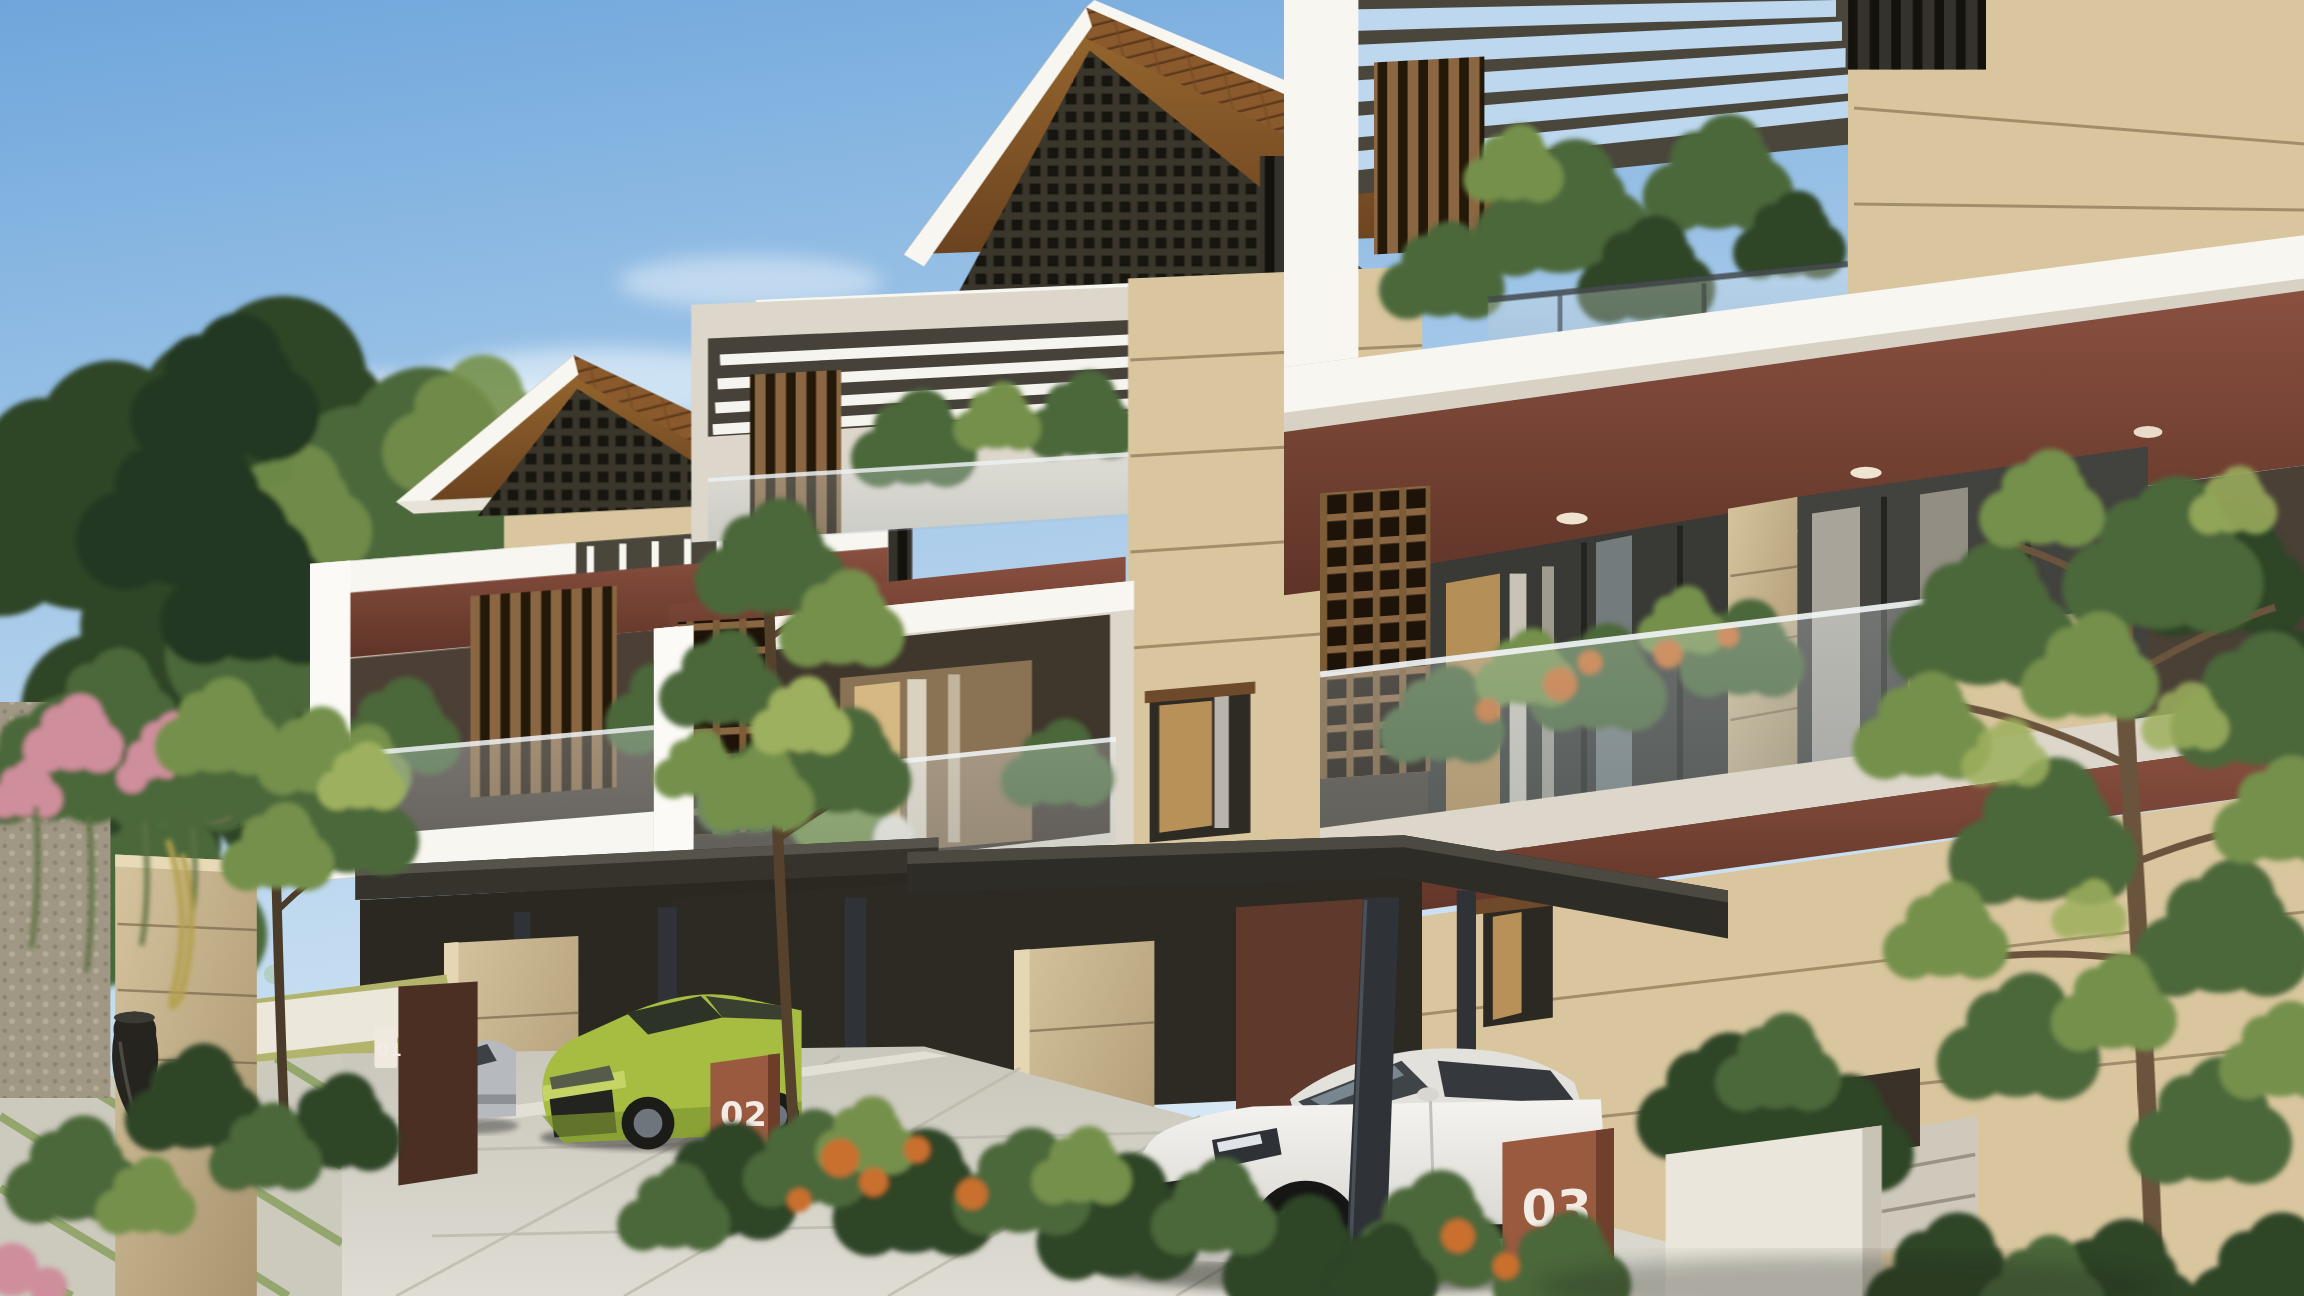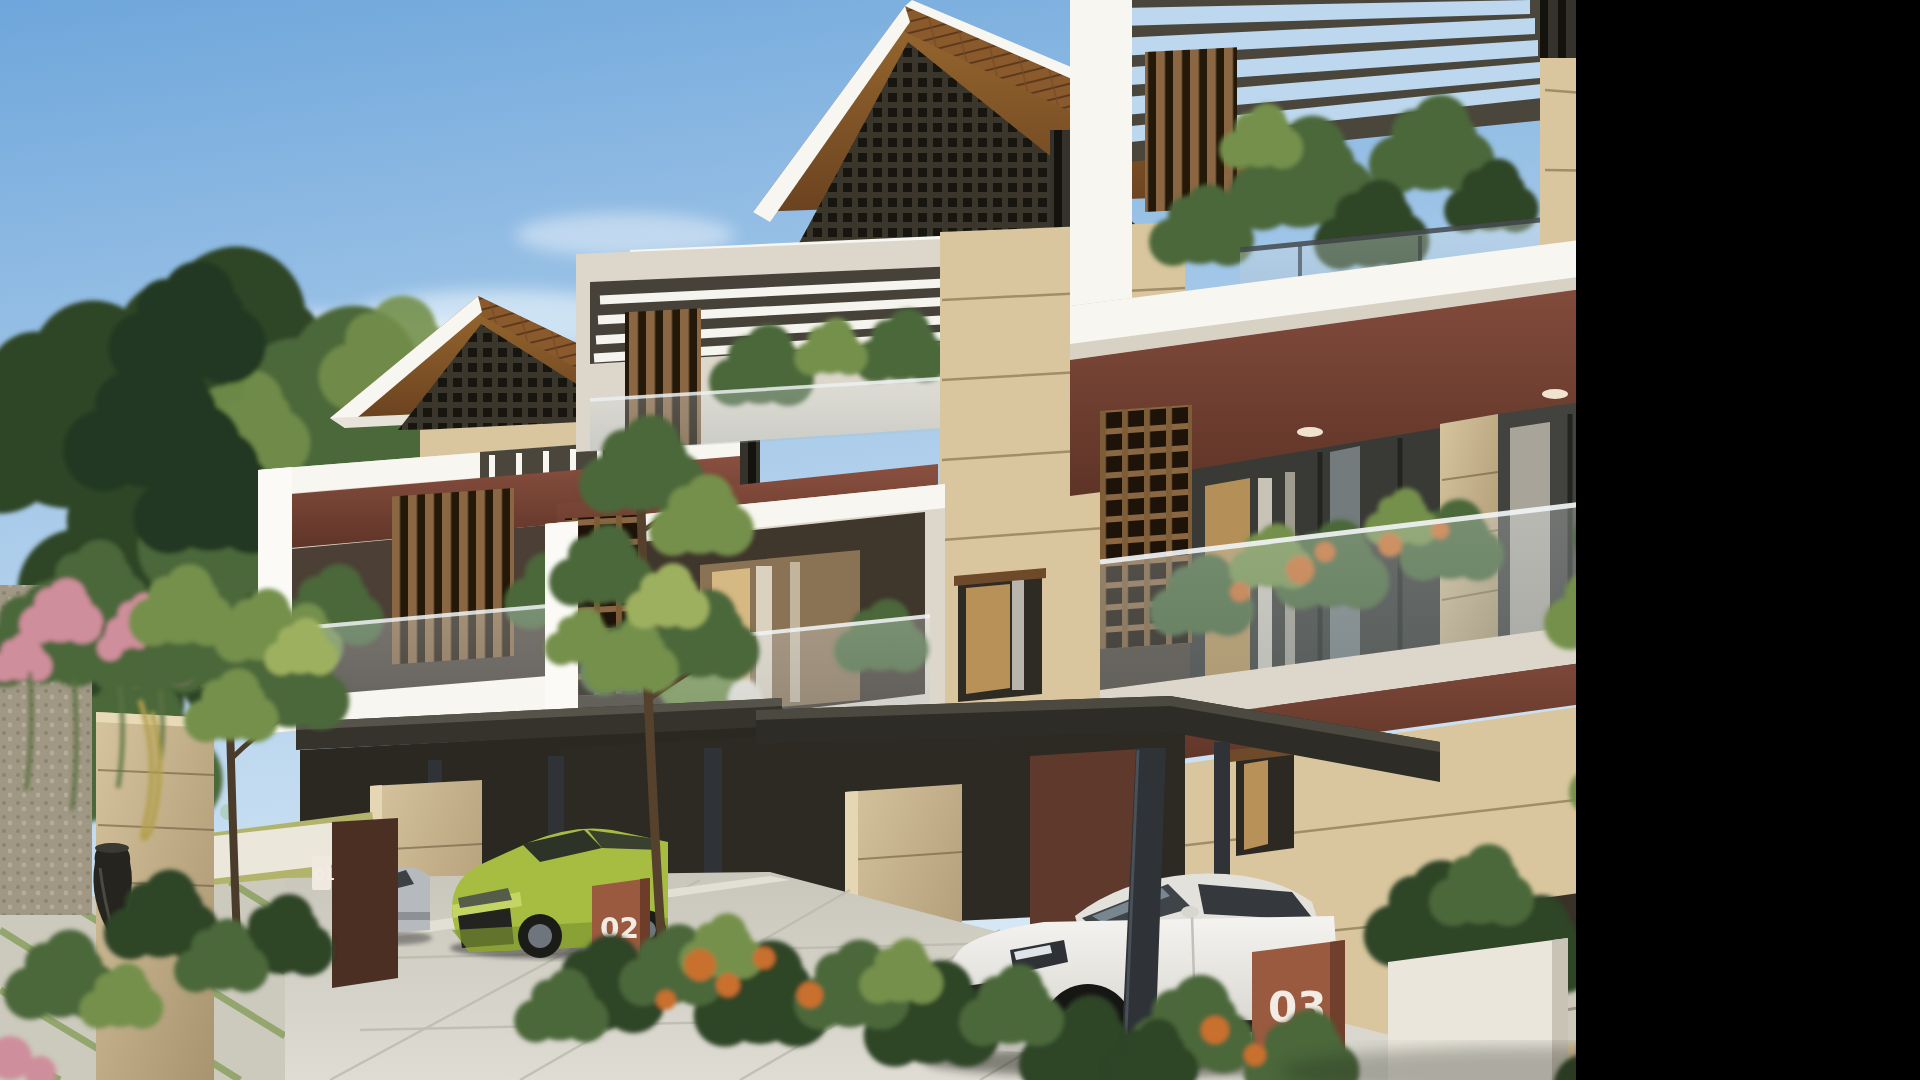--- a/index.html
+++ b/index.html
@@ -1,16 +1,16 @@
 <!DOCTYPE html>
 <html style="--sky_top: #74a9dc; --sky_low: #d7e8f5; --cloud: #eff6fc; --foliage_dark: #2e4527; --foliage_mid: #4c683a; --foliage_light: #74904b; --foliage_sun: #9db05e; --roof_tile: #8a5a2c; --roof_shadow: #5e3a1c; --gable_dark: #2a2822; --white_lit: #f8f6f0; --white_shade: #ddd7cb; --beige_lit: #d9c69e; --beige_shade: #b09876; --maroon: #7c4434; --maroon_dark: #5c3226; --wood: #8a6742; --wood_dark: #3a2a1a; --glass: #b9c6cc; --warm_light: #e5bf82; --canopy_dark: #35332c; --column_dark: #2f3338; --pave: #d2cfc5; --grass_joint: #8aa060; --terracotta: #9a5a40; --car_white: #e9e7e2; --car_green: #a6bd41; --car_silver: #b6babe; --bougainvillea_pink: #cf8e9b;"><head>
 <meta charset="utf-8">
 <style>
   html,body{margin:0;padding:0;background:#000;}
-  .stage{position:relative;width:1576px;height:1080px;overflow:hidden;font-family:"DejaVu Sans",sans-serif;}
+  .stage{position:relative;width:1920px;height:1080px;overflow:hidden;font-family:"DejaVu Sans",sans-serif;}
   svg{position:absolute;inset:0;display:block;}
   
   .white   {fill:var(--white_lit,#f8f6f0);}
   .wshade  {fill:var(--white_shade,#ddd7cb);}
   .beige   {fill:var(--beige_lit,#d9c69e);}
   .canopy  {fill:var(--canopy_dark,#35332c);}
   .coldark {fill:var(--column_dark,#2f3338);}
   .groove  {stroke:#8d7a58;stroke-width:2.5;fill:none;opacity:.75;}
   .groovel {stroke:#6f5c40;stroke-width:2;fill:none;opacity:.6;}
   .marker-label{fill:#f3ece4;font-weight:bold;font-family:"DejaVu Sans",sans-serif;}

